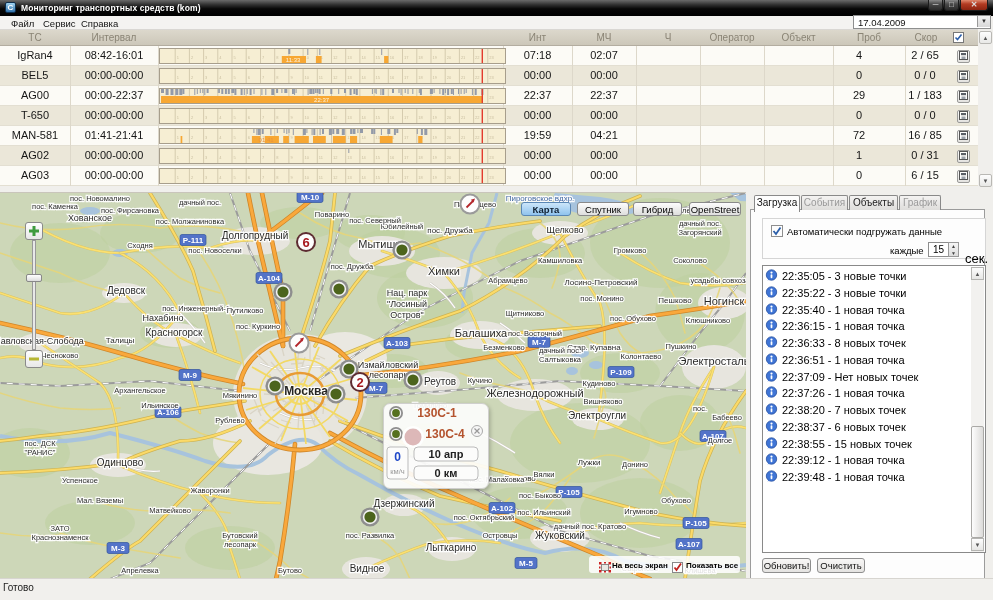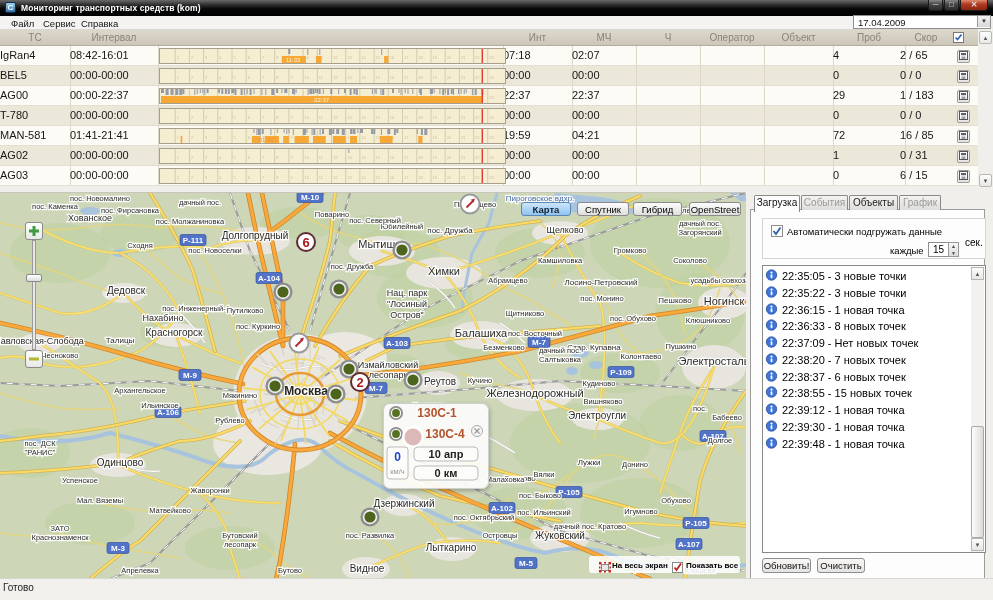--- a/index.html
+++ b/index.html
@@ -6,21 +6,21 @@
 #titlebar .ttl {position:absolute;left:21px;top:3px;letter-spacing:0.1px}
 #ticon {position:absolute;left:5px;top:2px;width:11px;height:11px;background:linear-gradient(#9fd4f2,#2f6fa8);border-radius:2px;border:1px solid #0e2f4e;color:#fff;font-size:8px;line-height:9px;text-align:center;font-weight:bold}
 .wbtn {position:absolute;top:0;height:11px;border:1px solid #1c1c1c;border-top:none;border-radius:0 0 3px 3px;background:linear-gradient(#888,#4a4a4a 40%,#2a2a2a);color:#ddd;text-align:center;font-size:8px;line-height:9px}
 #menubar {position:absolute;left:0;top:16px;width:978px;height:14px;background:#f4f3f1;font-size:9.5px;color:#111;border-bottom:1px solid #d9d7d3}
 #menubar span {position:absolute;top:2px}
 #datebox {position:absolute;left:853px;top:-1px;width:138px;height:14px;background:#fff;border:1px solid #8e8f8f;font-size:9.5px;padding-left:4px;line-height:13px}
 #datebox .dd {position:absolute;right:0px;top:0px;width:13px;height:11px;background:linear-gradient(#f2f2f2,#d8d8d8);border-left:1px solid #999;text-align:center;font-size:6px;line-height:11px;color:#333}
 #thead {position:absolute;left:0;top:30px;width:978px;height:16px;background:linear-gradient(#dcd8cc,#ccc7b9);border-bottom:1px solid #b3ada0;font-size:10px;color:#8a8475}
 #thead span {position:absolute;top:2px;text-align:center}
 .trow {position:absolute;left:0;width:978px;height:20px;font-size:11px;color:#161616;border-bottom:1px solid #e3dfd2}
-.trow .c {position:absolute;top:3px;text-align:left}
+.trow .c {position:absolute;top:3px;text-align:center}
 .vsep {position:absolute;top:0;width:1px;height:20px;background:#ddd8ca}
 .ibtn {position:absolute;left:957px;top:3.5px;width:13px;height:13px;background:linear-gradient(#fcfcfb,#e3e2df);border:1px solid #9a9a98;border-radius:2px;text-align:center;line-height:10px}
 #tsb {position:absolute;left:978px;top:30px;width:15px;height:158px;background:#f0efec}
 .sbtn {position:absolute;left:979px;width:13px;height:13px;background:linear-gradient(#fdfdfd,#e8e8e6);border:1px solid #b9b8b4;border-radius:2px;color:#555;font-size:6px;text-align:center;line-height:12px}
 #maparea {position:absolute;left:0;top:192px;width:746px;height:386px;overflow:hidden;border-top:1px solid #c9c5bb}
 #rightpanel {position:absolute;left:746px;top:188px;width:247px;height:392px;background:#f0efec}
 #panelbox {position:absolute;left:4px;top:21px;width:235px;height:371px;background:#fdfdfd;border:1px solid #9b9b9b}
 .tab {position:absolute;top:7px;height:15px;font-size:10px;text-align:center;border:1px solid #898989;border-bottom:none;border-radius:2px 2px 0 0;background:linear-gradient(#f4f3f2,#dedddb);color:#9a9a9a;line-height:14px;z-index:3}
 .tab.active {background:#fdfdfd;color:#111;height:17px;z-index:5}
 #groupbox {position:absolute;left:11px;top:8px;width:224px;height:41px;border:1px solid #d5d5d5;background:#fdfdfd;font-size:11px}
@@ -366,21 +366,21 @@
 <div class="trow" style="top:106px;background:#ebe7d9">
 <i class="vsep" style="left:70px"></i>
 <i class="vsep" style="left:158px"></i>
 <i class="vsep" style="left:503px"></i>
 <i class="vsep" style="left:572px"></i>
 <i class="vsep" style="left:636px"></i>
 <i class="vsep" style="left:700px"></i>
 <i class="vsep" style="left:764px"></i>
 <i class="vsep" style="left:833px"></i>
 <i class="vsep" style="left:905px"></i>
-<span class="c" style="left:0;width:70px">T-780</span>
+<span class="c" style="left:0;width:70px">T-650</span>
 <span class="c" style="left:70px;width:88px">00:00-00:00</span>
 <span class="c" style="left:503px;width:69px">00:00</span>
 <span class="c" style="left:572px;width:64px">00:00</span>
 <span class="c" style="left:833px;width:52px">0</span>
 <span class="c" style="left:900px;width:50px">0 / 0</span>
 <span class="ibtn"><svg width="9" height="9">
         <rect x="0.5" y="0.5" width="8" height="8" fill="#fdfdfb" stroke="#555"></rect>
         <rect x="2" y="2" width="5" height="2.2" fill="#5a5f66"></rect>
         <rect x="2.5" y="5.5" width="4" height="2.5" fill="#9aa0a8"></rect>
       </svg></span>
@@ -1269,53 +1269,71 @@
 <div id="panelbox">
 <div id="groupbox">
 <span style="position:absolute;left:8px;top:6px"><svg width="12" height="12">
             <rect x="0.5" y="0.5" width="11" height="11" fill="#fdfdfd" stroke="#8e8e8e"></rect>
             <path d="M2.5 6 L5 9 L9.5 2.5" stroke="#2c5faa" stroke-width="1.8" fill="none"></path>
           </svg></span>
 <span style="position:absolute;left:24px;top:7px;font-size:9.5px">Автоматически подгружать данные</span>
 <span style="position:absolute;left:127px;top:26px;font-size:9.5px">каждые</span>
 <span style="position:absolute;left:165px;top:23px;width:31px;height:15px;border:1px solid #8e8e8e;background:#fff;padding-left:4px;line-height:13px;font-size:10px">15</span>
 <span style="position:absolute;left:185px;top:23px;width:11px;height:15px;background:linear-gradient(#f6f6f6,#ddd);border:1px solid #999;font-size:5px;text-align:center;line-height:7px;color:#444">▲<br>▼</span>
-<span style="position:absolute;left:202px;top:18px;font-size:10px">сек.</span>
+<span style="position:absolute;left:202px;top:32px;font-size:13px">сек.</span>
 </div>
 <div id="loglist">
         <div class="li"><svg class="lic" width="13" height="13" viewBox="0 0 13 13">
             <circle cx="6.5" cy="6" r="5.2" fill="#3f75d6" stroke="#274f9e" stroke-width="0.8"></circle>
             <path d="M4 9 L2.5 11.5 L6 10" fill="#3f75d6"></path>
             <circle cx="6.5" cy="3.6" r="1.1" fill="#fff"></circle>
             <rect x="5.6" y="5.2" width="1.8" height="4" rx="0.9" fill="#fff"></rect>
           </svg><span>22:35:05 - 3 новые точки</span></div>
 <div class="li"><svg class="lic" width="13" height="13" viewBox="0 0 13 13">
             <circle cx="6.5" cy="6" r="5.2" fill="#3f75d6" stroke="#274f9e" stroke-width="0.8"></circle>
             <path d="M4 9 L2.5 11.5 L6 10" fill="#3f75d6"></path>
             <circle cx="6.5" cy="3.6" r="1.1" fill="#fff"></circle>
             <rect x="5.6" y="5.2" width="1.8" height="4" rx="0.9" fill="#fff"></rect>
           </svg><span>22:35:22 - 3 новые точки</span></div>
 <div class="li"><svg class="lic" width="13" height="13" viewBox="0 0 13 13">
             <circle cx="6.5" cy="6" r="5.2" fill="#3f75d6" stroke="#274f9e" stroke-width="0.8"></circle>
             <path d="M4 9 L2.5 11.5 L6 10" fill="#3f75d6"></path>
             <circle cx="6.5" cy="3.6" r="1.1" fill="#fff"></circle>
             <rect x="5.6" y="5.2" width="1.8" height="4" rx="0.9" fill="#fff"></rect>
+          </svg><span>22:35:40 - 1 новая точка</span></div>
+<div class="li"><svg class="lic" width="13" height="13" viewBox="0 0 13 13">
+            <circle cx="6.5" cy="6" r="5.2" fill="#3f75d6" stroke="#274f9e" stroke-width="0.8"></circle>
+            <path d="M4 9 L2.5 11.5 L6 10" fill="#3f75d6"></path>
+            <circle cx="6.5" cy="3.6" r="1.1" fill="#fff"></circle>
+            <rect x="5.6" y="5.2" width="1.8" height="4" rx="0.9" fill="#fff"></rect>
           </svg><span>22:36:15 - 1 новая точка</span></div>
 <div class="li"><svg class="lic" width="13" height="13" viewBox="0 0 13 13">
             <circle cx="6.5" cy="6" r="5.2" fill="#3f75d6" stroke="#274f9e" stroke-width="0.8"></circle>
             <path d="M4 9 L2.5 11.5 L6 10" fill="#3f75d6"></path>
             <circle cx="6.5" cy="3.6" r="1.1" fill="#fff"></circle>
             <rect x="5.6" y="5.2" width="1.8" height="4" rx="0.9" fill="#fff"></rect>
           </svg><span>22:36:33 - 8 новых точек</span></div>
 <div class="li"><svg class="lic" width="13" height="13" viewBox="0 0 13 13">
             <circle cx="6.5" cy="6" r="5.2" fill="#3f75d6" stroke="#274f9e" stroke-width="0.8"></circle>
             <path d="M4 9 L2.5 11.5 L6 10" fill="#3f75d6"></path>
             <circle cx="6.5" cy="3.6" r="1.1" fill="#fff"></circle>
             <rect x="5.6" y="5.2" width="1.8" height="4" rx="0.9" fill="#fff"></rect>
+          </svg><span>22:36:51 - 1 новая точка</span></div>
+<div class="li"><svg class="lic" width="13" height="13" viewBox="0 0 13 13">
+            <circle cx="6.5" cy="6" r="5.2" fill="#3f75d6" stroke="#274f9e" stroke-width="0.8"></circle>
+            <path d="M4 9 L2.5 11.5 L6 10" fill="#3f75d6"></path>
+            <circle cx="6.5" cy="3.6" r="1.1" fill="#fff"></circle>
+            <rect x="5.6" y="5.2" width="1.8" height="4" rx="0.9" fill="#fff"></rect>
           </svg><span>22:37:09 - Нет новых точек</span></div>
+<div class="li"><svg class="lic" width="13" height="13" viewBox="0 0 13 13">
+            <circle cx="6.5" cy="6" r="5.2" fill="#3f75d6" stroke="#274f9e" stroke-width="0.8"></circle>
+            <path d="M4 9 L2.5 11.5 L6 10" fill="#3f75d6"></path>
+            <circle cx="6.5" cy="3.6" r="1.1" fill="#fff"></circle>
+            <rect x="5.6" y="5.2" width="1.8" height="4" rx="0.9" fill="#fff"></rect>
+          </svg><span>22:37:26 - 1 новая точка</span></div>
 <div class="li"><svg class="lic" width="13" height="13" viewBox="0 0 13 13">
             <circle cx="6.5" cy="6" r="5.2" fill="#3f75d6" stroke="#274f9e" stroke-width="0.8"></circle>
             <path d="M4 9 L2.5 11.5 L6 10" fill="#3f75d6"></path>
             <circle cx="6.5" cy="3.6" r="1.1" fill="#fff"></circle>
             <rect x="5.6" y="5.2" width="1.8" height="4" rx="0.9" fill="#fff"></rect>
           </svg><span>22:38:20 - 7 новых точек</span></div>
 <div class="li"><svg class="lic" width="13" height="13" viewBox="0 0 13 13">
             <circle cx="6.5" cy="6" r="5.2" fill="#3f75d6" stroke="#274f9e" stroke-width="0.8"></circle>
             <path d="M4 9 L2.5 11.5 L6 10" fill="#3f75d6"></path>
             <circle cx="6.5" cy="3.6" r="1.1" fill="#fff"></circle>
@@ -1331,26 +1349,20 @@
             <circle cx="6.5" cy="6" r="5.2" fill="#3f75d6" stroke="#274f9e" stroke-width="0.8"></circle>
             <path d="M4 9 L2.5 11.5 L6 10" fill="#3f75d6"></path>
             <circle cx="6.5" cy="3.6" r="1.1" fill="#fff"></circle>
             <rect x="5.6" y="5.2" width="1.8" height="4" rx="0.9" fill="#fff"></rect>
           </svg><span>22:39:12 - 1 новая точка</span></div>
 <div class="li"><svg class="lic" width="13" height="13" viewBox="0 0 13 13">
             <circle cx="6.5" cy="6" r="5.2" fill="#3f75d6" stroke="#274f9e" stroke-width="0.8"></circle>
             <path d="M4 9 L2.5 11.5 L6 10" fill="#3f75d6"></path>
             <circle cx="6.5" cy="3.6" r="1.1" fill="#fff"></circle>
             <rect x="5.6" y="5.2" width="1.8" height="4" rx="0.9" fill="#fff"></rect>
-          </svg><span>22:39:30 - 1 новая точка</span></div>
-<div class="li"><svg class="lic" width="13" height="13" viewBox="0 0 13 13">
-            <circle cx="6.5" cy="6" r="5.2" fill="#3f75d6" stroke="#274f9e" stroke-width="0.8"></circle>
-            <path d="M4 9 L2.5 11.5 L6 10" fill="#3f75d6"></path>
-            <circle cx="6.5" cy="3.6" r="1.1" fill="#fff"></circle>
-            <rect x="5.6" y="5.2" width="1.8" height="4" rx="0.9" fill="#fff"></rect>
           </svg><span>22:39:48 - 1 новая точка</span></div>
 <div style="position:absolute;right:1px;top:1px;width:13px;height:286px;background:#f2f1ef"></div>
 <div style="position:absolute;right:1px;top:1px;width:13px;height:13px;background:linear-gradient(#fdfdfd,#e6e6e4);border:1px solid #b5b5b2;color:#555;font-size:6px;text-align:center;line-height:12px">▲</div>
 <div style="position:absolute;right:1px;bottom:1px;width:13px;height:13px;background:linear-gradient(#fdfdfd,#e6e6e4);border:1px solid #b5b5b2;color:#555;font-size:6px;text-align:center;line-height:12px">▼</div>
 <div style="position:absolute;right:1px;top:160px;width:13px;height:112px;background:linear-gradient(90deg,#fdfdfd,#dcdbd9);border:1px solid #aaa9a6;border-radius:2px"></div>
 </div>
 <div class="pbtn" style="left:11px;top:348px;width:49px">Обновить!</div>
 <div class="pbtn" style="left:66px;top:348px;width:48px">Очистить</div>
 </div>
 </div>

